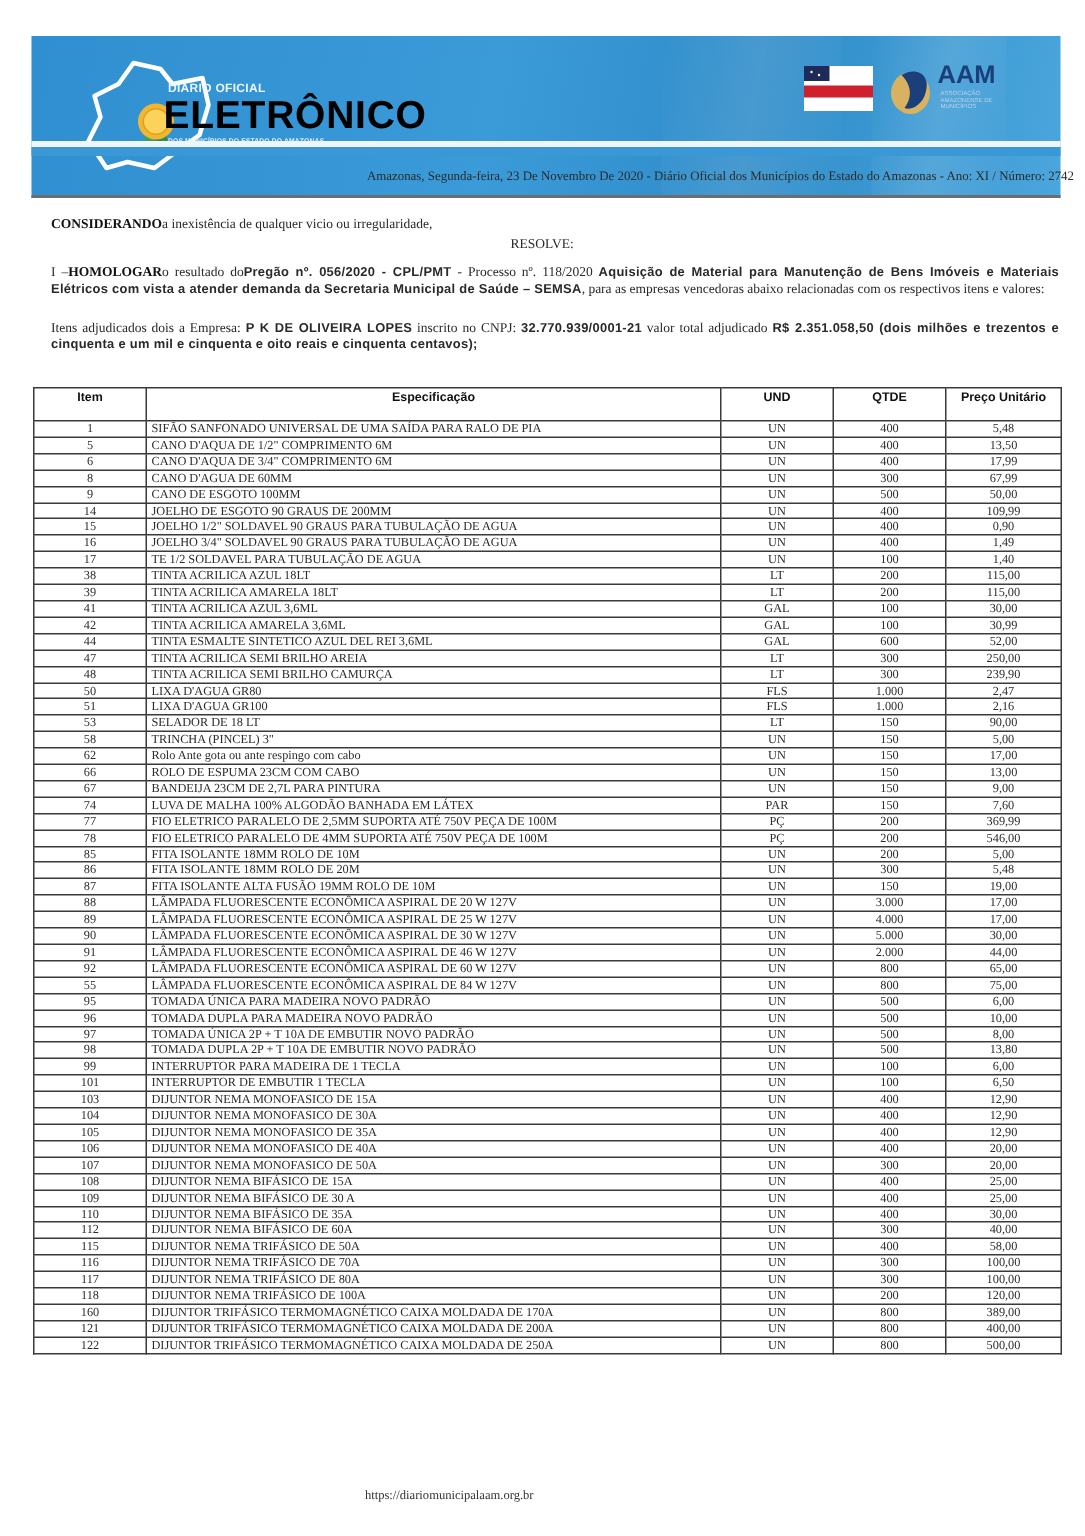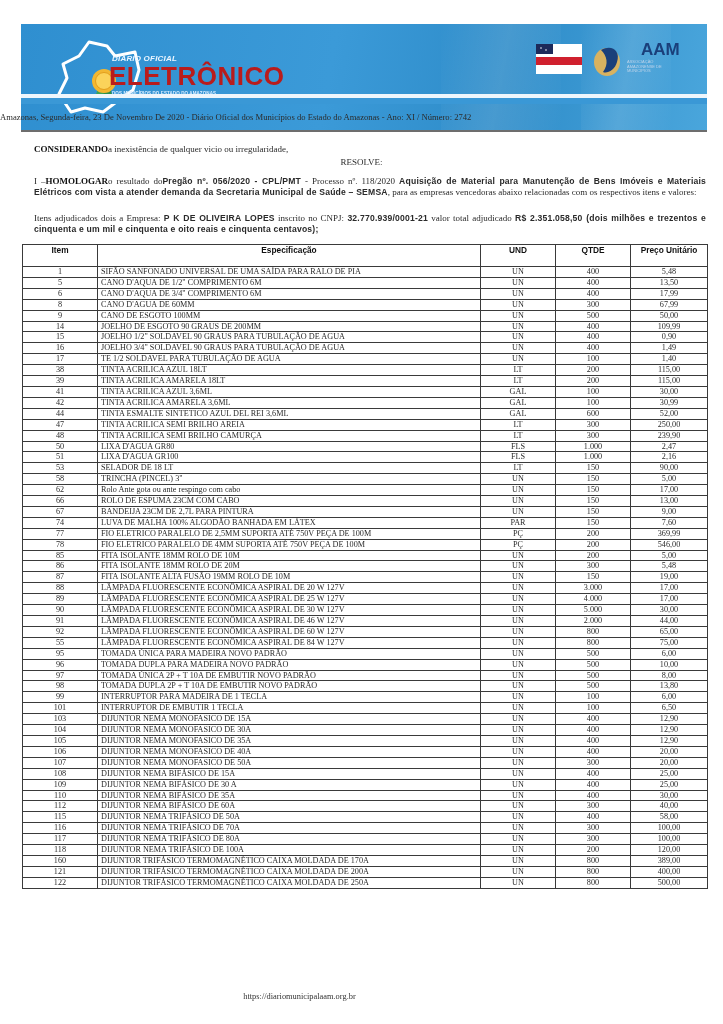--- a/index.html
+++ b/index.html
@@ -1,37 +1,37 @@
 <!DOCTYPE html>
 <html><head>
 <meta charset="utf-8">
 <style>
   html, body { margin:0; padding:0; background:#ffffff; }
   body { width:723px; height:1024px; position:relative; overflow:hidden; font-family:"Liberation Serif", serif; color:#1a1a1a; }
   .banner { position:absolute; left:21px; top:24px; width:686px; height:108px; }
   .banner-bg { position:absolute; left:0; top:0; width:686px; height:108px; background:linear-gradient(100deg,#2f8fd0 0%,#3b9ad8 45%,#2e8cc9 70%,#4aa6dc 100%); }
   .banner-streak { position:absolute; top:0; height:108px; background:linear-gradient(100deg,rgba(255,255,255,0) 0%,rgba(255,255,255,0.12) 50%,rgba(255,255,255,0) 100%); }
   .logo-map { position:absolute; left:28px; top:10px; width:96px; height:84px; }
-  .logo-text-small { position:absolute; left:91px; top:30px; font-family:"Liberation Sans", sans-serif; font-weight:bold; font-size:8px; color:#eaf5ff; letter-spacing:0.2px;font-style:italic; }
-  .logo-text-big { position:absolute; left:88px; top:37px; font-family:"Liberation Sans", sans-serif; font-weight:bold; font-size:26px; color:#b91c1c; letter-spacing:0.5px; }
+  .logo-text-small { position:absolute; left:91px; top:30px; font-family:"Liberation Sans", sans-serif; font-weight:bold; font-size:8px; color:#eaf5ff; letter-spacing:0.2px; }
+  .logo-text-big { position:absolute; left:88px; top:37px; font-family:"Liberation Sans", sans-serif; font-weight:bold; font-size:26px; color:#000000; letter-spacing:0.5px; }
   .logo-text-sub { position:absolute; left:91px; top:67px; font-family:"Liberation Sans", sans-serif; font-weight:bold; font-size:4.5px; color:#dbeeff; letter-spacing:0.1px; }
   .medal { position:absolute; left:70px; top:44px; width:26px; height:34px; }
   .flag { position:absolute; left:536px; top:44px; width:46px; height:30px; }
   .aam { position:absolute; left:593px; top:40px; width:82px; height:40px; }
-  .aam-title { position:absolute; left:625px; top:40px; font-family:"Liberation Sans", sans-serif; font-weight:bold; font-size:17px; color:#1a3f7a;margin-left:16px; }
+  .aam-title { position:absolute; left:625px; top:40px; font-family:"Liberation Sans", sans-serif; font-weight:bold; font-size:17px; color:#1a3f7a; }
   .aam-sub { position:absolute; left:627px; top:60px; font-family:"Liberation Sans", sans-serif; font-size:4px; line-height:4.5px; color:#bcd3ea; width:50px; }
   .band-white { position:absolute; left:21px; top:94px; width:686px; height:4px; background:#eef6fc; }
   .band-blue { position:absolute; left:21px; top:98px; width:686px; height:6px; background:#3a98d6; }
-  .dateline { position:absolute; left:0; width:716px; top:112px; text-align:left; font-size:8.6px; color:#2b2b2b; }
+  .dateline { position:absolute; left:0; width:716px; top:112px; text-align:right; font-size:8.6px; color:#2b2b2b; }
   .rule { position:absolute; left:21px; top:130px; width:686px; height:2px; background:#6d6d6d; }
   .para { position:absolute; left:34px; width:672px; font-size:9px; line-height:11px; color:#2a2a2a; }
   .para b, .para .b { font-weight:bold; color:#111;text-align:center; }
   .bsans { font-family:"Liberation Sans", sans-serif; font-weight:bold; font-size:8.6px; letter-spacing:0.2px; }
   .resolve { position:absolute; left:0; width:723px; top:157px; text-align:center; font-size:9px; color:#2a2a2a; }
-  table.items { position:absolute; left:22px; top:244px; border-collapse:collapse; table-layout:fixed; width:685px;padding-left:20px; }
+  table.items { position:absolute; left:22px; top:258px; border-collapse:collapse; table-layout:fixed; width:685px;padding-left:20px; }
   table.items th, table.items td { border:1px solid #3a3a3a; padding:0 3px; font-size:8.2px; height:9.9px; line-height:9.9px; white-space:nowrap; overflow:hidden; color:#2b2b2b; }
   table.items th { font-family:"Liberation Sans", sans-serif; font-weight:bold; font-size:8.3px; height:21px; vertical-align:top; line-height:11px; color:#111; text-align:center; }
   table.items td.c { text-align:center; }
   table.items td.l { text-align:left; }
   table.items tr.row td { border-top:1.6px solid #4a4a4a; }
   .footer { position:absolute; left:0; width:599px; top:992px; text-align:center; font-size:8.4px; color:#333; }
 </style>
 </head>
 <body>
 

